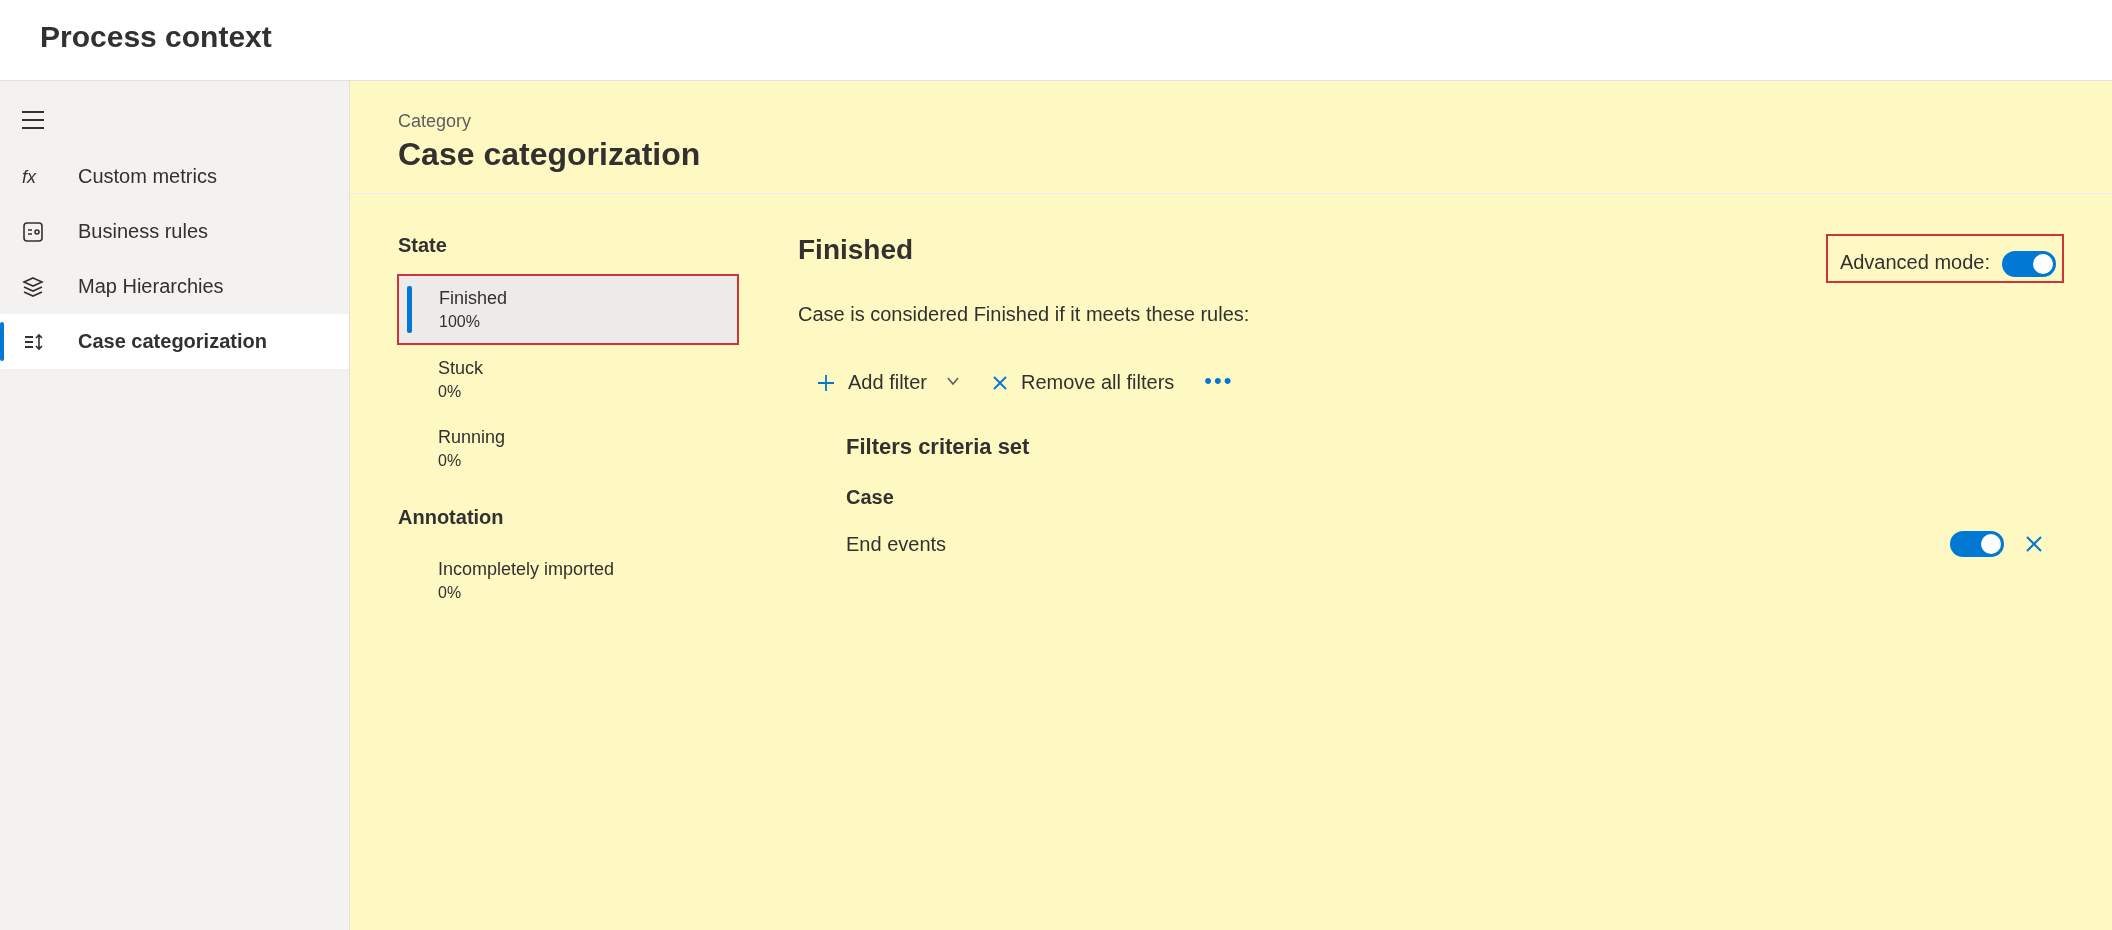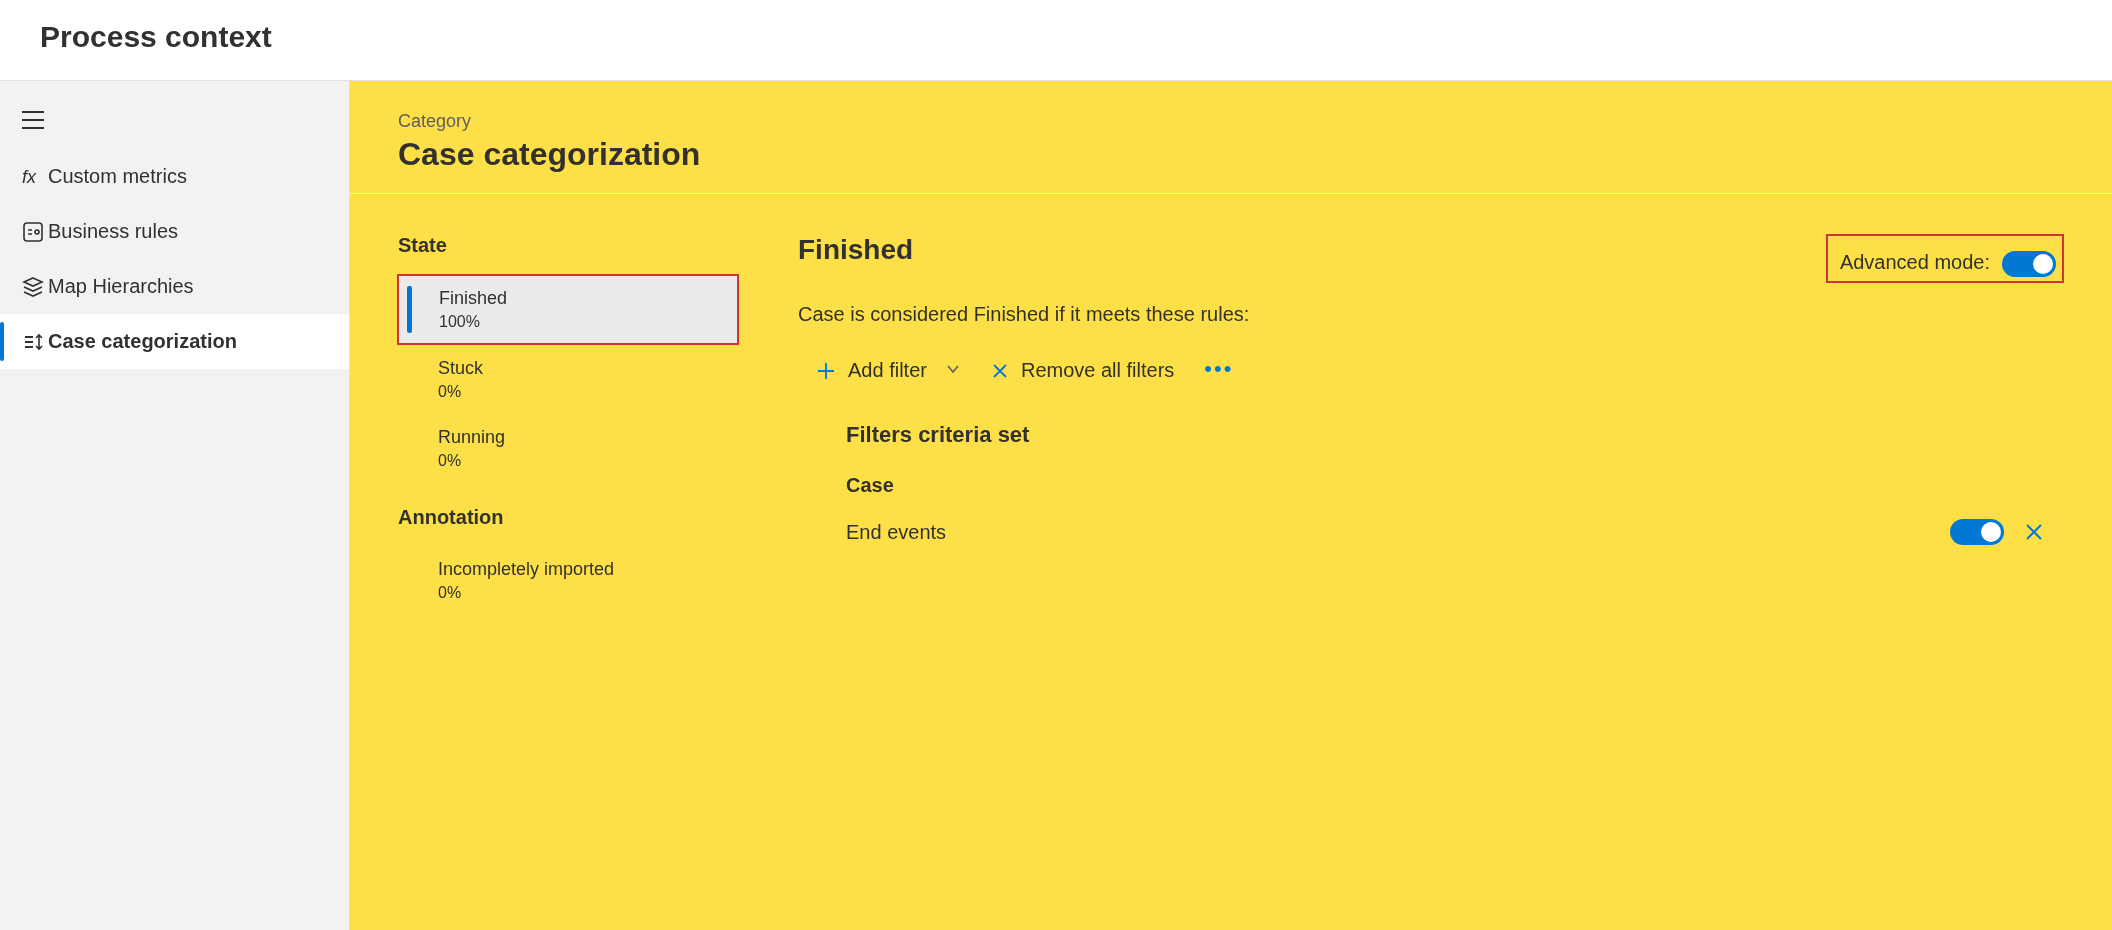--- a/index.html
+++ b/index.html
@@ -29,21 +29,21 @@
     padding-top: 20px;
   }
   .hamburger {
     padding: 10px 22px 20px 22px;
     cursor: pointer;
   }
   .hamburger svg { display: block; }
   .nav-item {
     display: flex;
     align-items: center;
-    gap: 4px;
+    gap: 34px;
     padding: 16px 22px;
     cursor: pointer;
     position: relative;
     color: #323130;
     font-size: 20px;
   }
   .nav-item.active {
     background: #ffffff;
     font-weight: 700;
   }
@@ -52,21 +52,21 @@
     position: absolute;
     left: 0; top: 8px; bottom: 8px;
     width: 4px;
     background: #0078d4;
     border-radius: 2px;
   }
   .nav-icon { width: 22px; display:flex; justify-content:center; align-items:center; }
 
   .main {
     flex: 1;
-    background: #fde047;
+    background: #fef9c3;
   }
   .main-header {
     padding: 30px 48px 20px 48px;
     border-bottom: 1px solid #ededed;
   }
   .main-header .label {
     color: #605e5c;
     font-size: 18px;
     margin-bottom: 4px;
   }
@@ -141,21 +141,21 @@
     cursor: pointer;
   }
   .toggle::after {
     content: "";
     position: absolute;
     right: 3px; top: 3px;
     width: 20px; height: 20px;
     background: #fff;
     border-radius: 50%;
   }
-  .desc { font-size: 20px; color: #323130; margin-bottom: 30px; }
+  .desc { font-size: 20px; color: #323130; margin-bottom: 42px; }
 
   .actions {
     display: flex;
     align-items: flex-end;
     gap: 30px;
     margin-bottom: 40px;
     padding-left: 18px;
   }
   .action-btn {
     display: flex;

